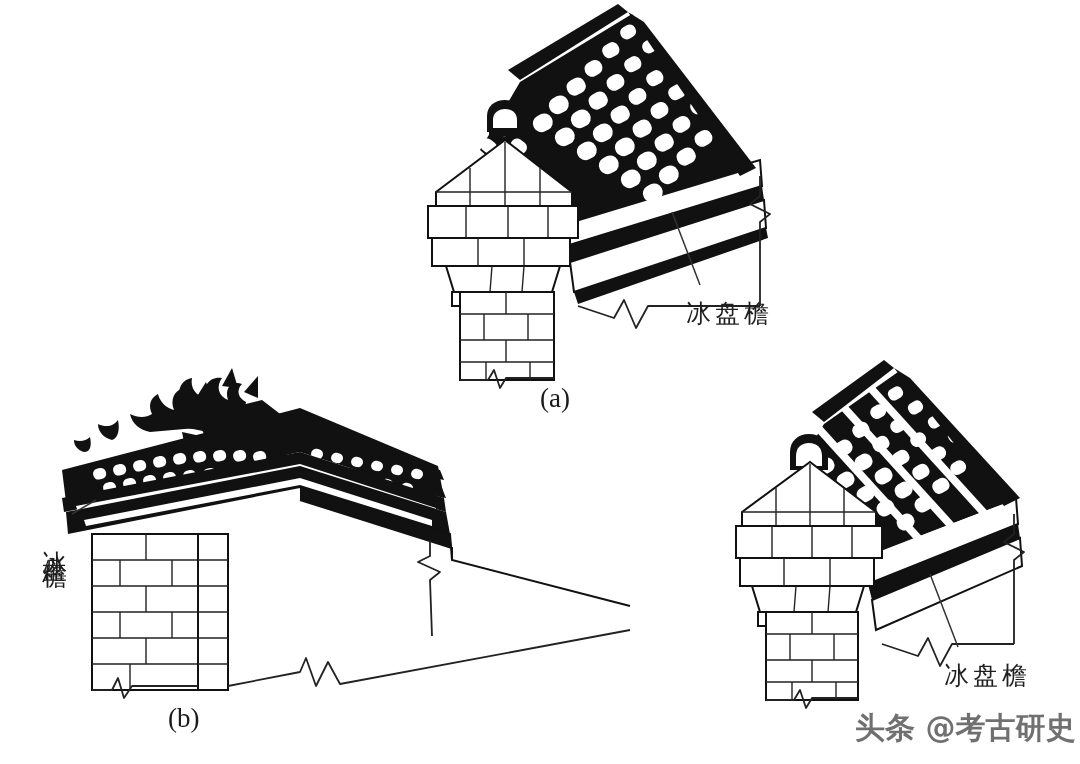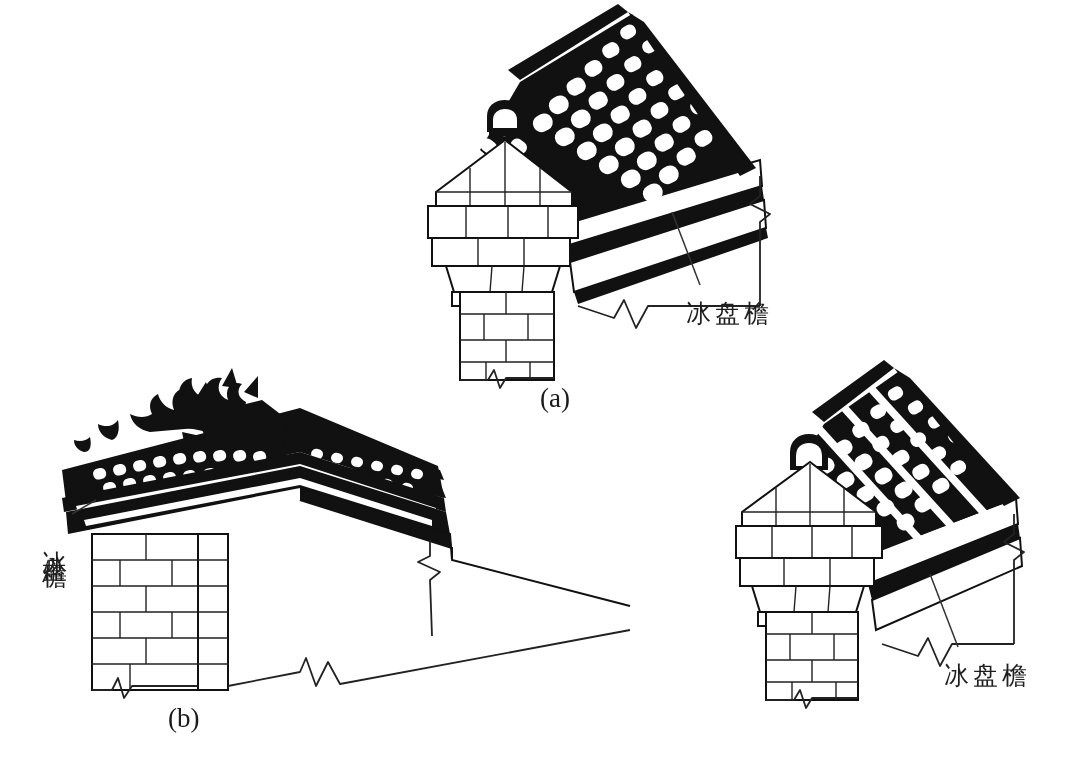--- a/index.html
+++ b/index.html
@@ -359,14 +359,15 @@
   <div class="cap" style="left:540px; top:383px;">(a)</div>
 
   <div class="cap" style="left:168px; top:703px;">(b)</div>
 
   <div class="cn" style="left:686px; top:297px;">冰盘檐</div>
 
   <div class="cn-vert" style="left:42px; top:530px;">冰盘檐</div>
 
   <div class="cn" style="left:944px; top:659px;">冰盘檐</div>
 
+  <div class="wm" style="left:855px; top:708px;">头条 @考古研史</div>
 
 </div>
 
 </body></html>

